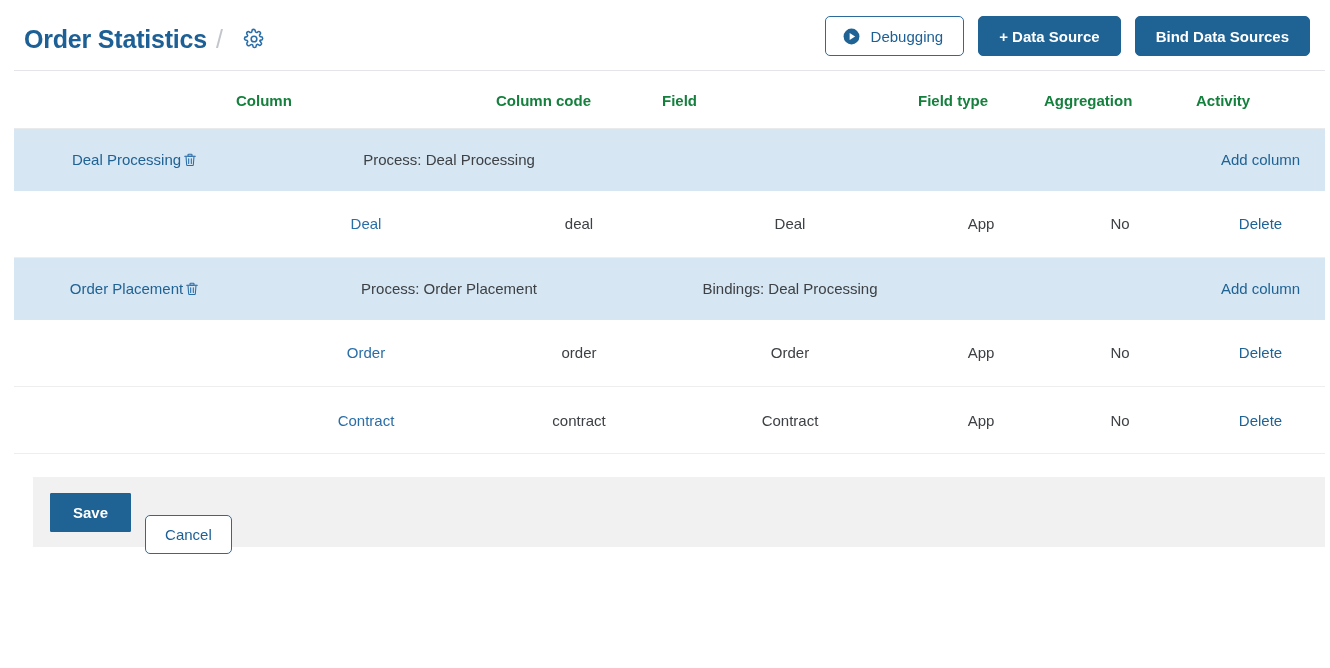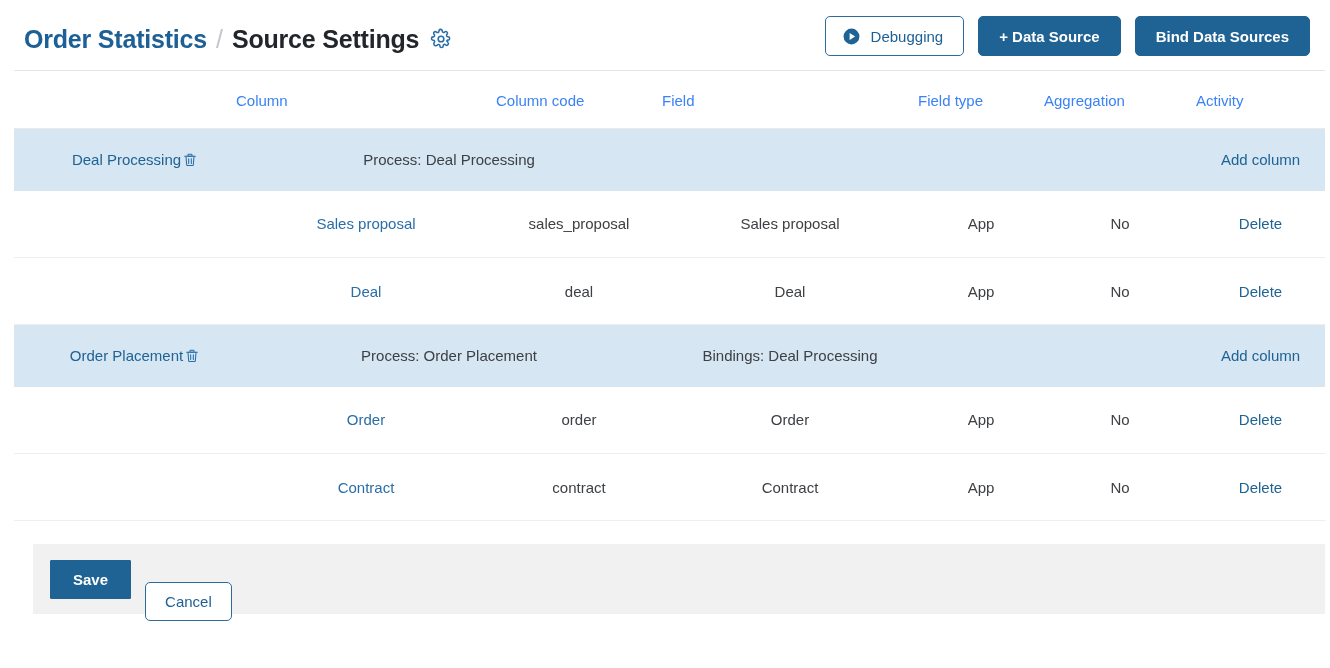--- a/index.html
+++ b/index.html
@@ -94,22 +94,22 @@
   
   .table-wrap { padding: 0 0px; }
   table.grid {
     width: 1311px;
     margin-left: 14px;
     border-collapse: collapse;
     table-layout: fixed;
   }
   table.grid thead th {
     font-size: 15px;
-    font-weight: normal;
-    color: #3b82f6;
+    font-weight: bold;
+    color: #15803d;
     text-align: left;
     padding: 17px 0 16px 0;
     border-top: 1px solid #e3e5e8;
     border-bottom: 1px solid #e8eaec;
     height: 58px;
     vertical-align: middle;
   }
   table.grid td {
     font-size: 15px;
     color: #3d4044;
@@ -209,21 +209,20 @@
 </style>
 </head>
 <body>
 
 <div class="page">
 
   <div class="header">
     <div class="breadcrumb">
       <span class="crumb-link">Order Statistics</span>
       <span class="crumb-sep">/</span>
-      <span class="crumb-current">Source Settings</span>
       <span class="gear-btn">
         <svg width="22" height="22" viewBox="0 0 24 24" fill="none" stroke="#2a6ea8" stroke-width="1.7" stroke-linecap="round" stroke-linejoin="round">
           <circle cx="12" cy="12" r="3.1"></circle>
           <path d="M19.2 14.1a1.5 1.5 0 0 0 .3 1.65l.05.05a1.8 1.8 0 1 1-2.55 2.55l-.05-.05a1.5 1.5 0 0 0-1.65-.3 1.5 1.5 0 0 0-.9 1.37v.14a1.8 1.8 0 0 1-3.6 0v-.07a1.5 1.5 0 0 0-.98-1.37 1.5 1.5 0 0 0-1.65.3l-.05.05A1.8 1.8 0 1 1 4.6 15.9l.05-.05a1.5 1.5 0 0 0 .3-1.65 1.5 1.5 0 0 0-1.37-.9h-.14a1.8 1.8 0 0 1 0-3.6h.07a1.5 1.5 0 0 0 1.37-.98 1.5 1.5 0 0 0-.3-1.65l-.05-.05A1.8 1.8 0 1 1 7.08 4.47l.05.05a1.5 1.5 0 0 0 1.65.3h.07a1.5 1.5 0 0 0 .9-1.37v-.14a1.8 1.8 0 0 1 3.6 0v.07a1.5 1.5 0 0 0 .9 1.37 1.5 1.5 0 0 0 1.65-.3l.05-.05a1.8 1.8 0 1 1 2.55 2.55l-.05.05a1.5 1.5 0 0 0-.3 1.65v.07a1.5 1.5 0 0 0 1.37.9h.14a1.8 1.8 0 0 1 0 3.6h-.07a1.5 1.5 0 0 0-1.37.9z"></path>
         </svg>
       </span>
     </div>
 
     <div class="header-actions">
       <div class="btn btn-outline">
@@ -272,29 +271,20 @@
                 </span>
               </span></td>
             <td class="c-col" colspan="2"><span class="group-meta">Process: Deal Processing</span></td>
             <td class="c-field"><span class="group-meta"></span></td>
             <td class="c-ftype"></td>
             <td class="c-agg"></td>
             <td class="c-act"><span class="link">Add column</span></td>
           </tr>
           <tr>
             <td class="c-name"></td>
-            <td class="c-col"><span class="cell-link">Sales proposal</span></td>
-            <td class="c-code"><span class="plain">sales_proposal</span></td>
-            <td class="c-field"><span class="plain">Sales proposal</span></td>
-            <td class="c-ftype"><span class="plain">App</span></td>
-            <td class="c-agg"><span class="plain">No</span></td>
-            <td class="c-act"><span class="link">Delete</span></td>
-          </tr>
-          <tr>
-            <td class="c-name"></td>
             <td class="c-col"><span class="cell-link">Deal</span></td>
             <td class="c-code"><span class="plain">deal</span></td>
             <td class="c-field"><span class="plain">Deal</span></td>
             <td class="c-ftype"><span class="plain">App</span></td>
             <td class="c-agg"><span class="plain">No</span></td>
             <td class="c-act"><span class="link">Delete</span></td>
           </tr>
           <tr class="group-row">
             <td class="c-name"><span class="group-label">
                 <span>Order Placement</span>

